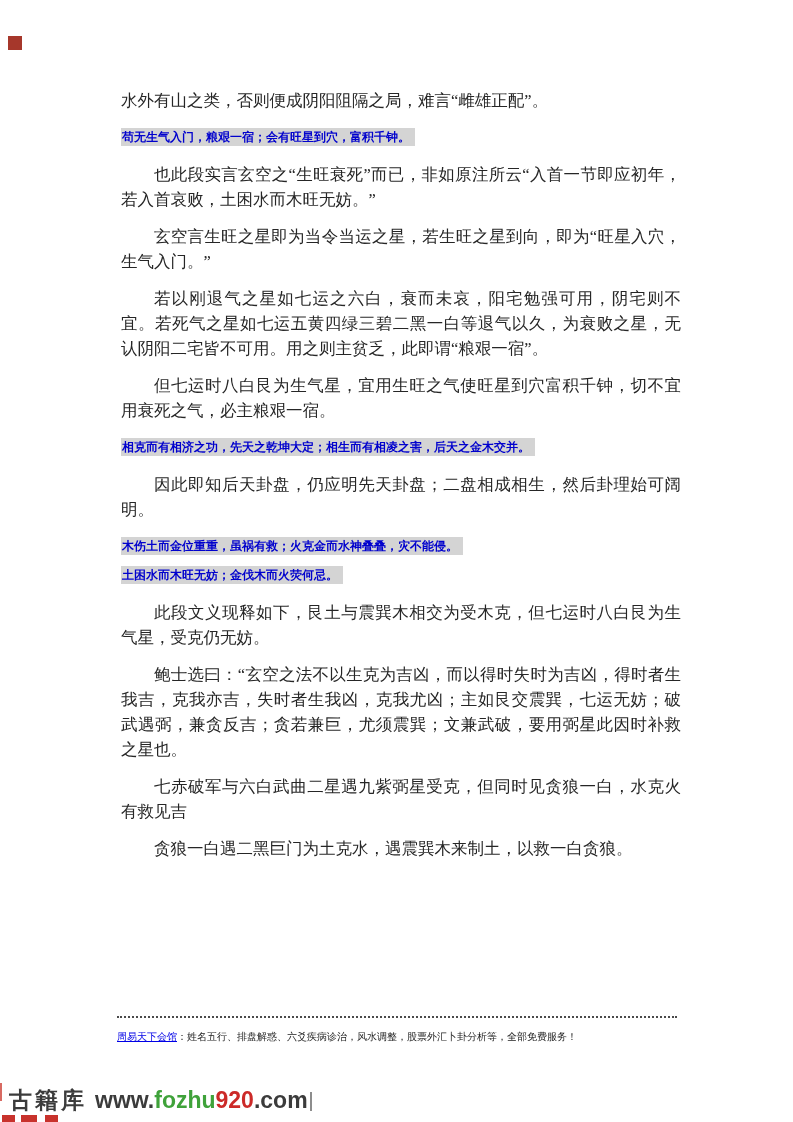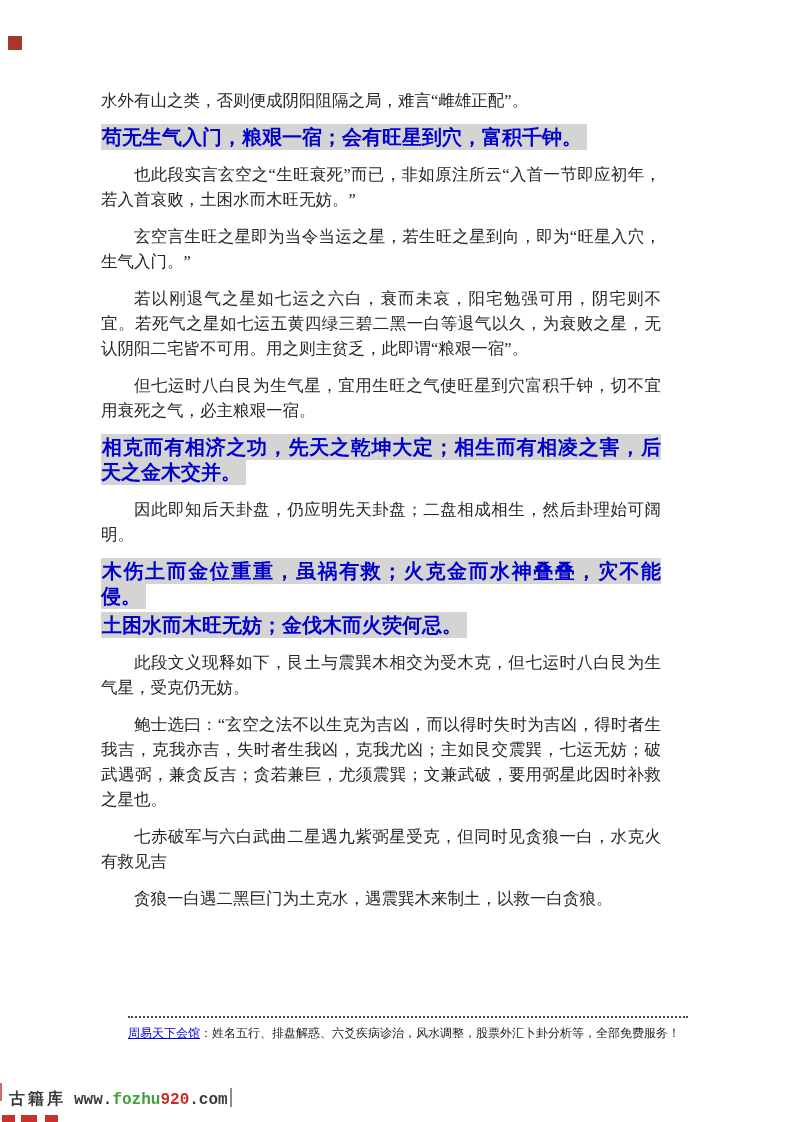--- a/index.html
+++ b/index.html
@@ -9,45 +9,45 @@
     position: relative;
     overflow: hidden;
     font-family: "Liberation Serif", serif;
   }
   .page-stamp {
     position: absolute; left: 8px; top: 36px;
     width: 14px; height: 14px;
     background: #a6372b;
   }
   .content {
-    position: absolute; left: 101px; top: 88px; width: 560px;
+    position: absolute; left: 121px; top: 88px; width: 560px;
     font-size: 16.5px; line-height: 25px;
     color: #262626;
     text-align: justify;
   }
   .para { margin: 0 0 12px 0; }
   .para.indent { text-indent: 33px; }
-  .heading { margin: 0 0 12px 0; font-size: 20px; line-height: 25px; }
+  .heading { margin: 0 0 12px 0; font-size: 12px; line-height: 25px; }
   .heading + .heading { margin-top: -8px; }
   .heading .hl {
     background: #d4d4d4;
     color: #0101cd;
     font-weight: bold;
     padding: 2px 5px 2px 1px;
   }
   .footer {
-    position: absolute; left: 128px; top: 1016px; width: 560px;
-    font-size: 12px; line-height: 18px; color: #1c1c1c;
+    position: absolute; left: 117px; top: 1016px; width: 560px;
+    font-size: 10px; line-height: 26px; color: #1c1c1c;
   }
   .footer-rule { border-top: 2px dotted #4a4a4a; height: 0; margin-bottom: 6px; }
   .footer-link { color: #0000e6; text-decoration: underline; cursor: pointer; }
   .watermark {
     position: absolute; left: 9px; top: 1088px;
-    font-family: Liberation Mono, monospace;
-    font-weight: bold; font-size: 16px; line-height: 24px;
+    font-family: Liberation Sans, sans-serif;
+    font-weight: bold; font-size: 23px; line-height: 24px;
     color: #3b3b3b; white-space: nowrap;
   }
   .wm-brand { letter-spacing: 3px; margin-right: 8px; }
   .wm-green { color: #3fa23a; }
   .wm-red { color: #cc2a28; }
   .wm-bar {
     display: inline-block; width: 2px; height: 19px;
     background: #8d8d8d; margin-left: 2px; vertical-align: -3px;
   }
   .wm-edge {

